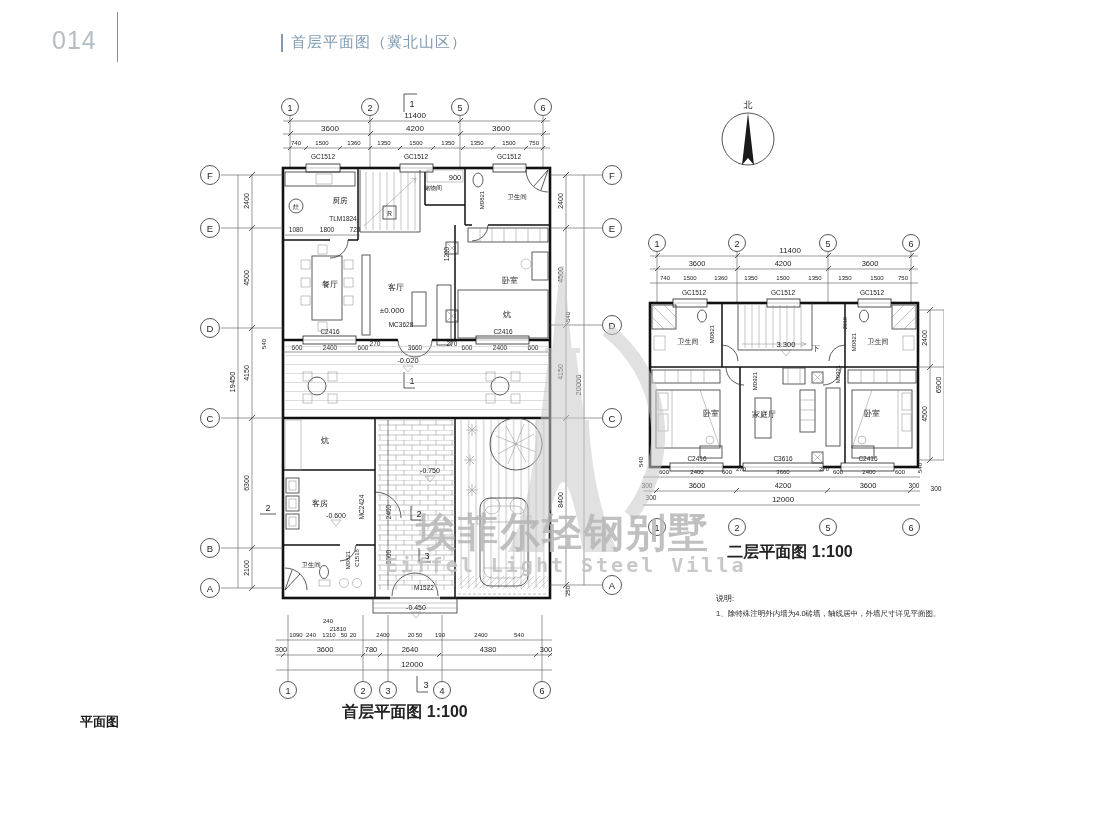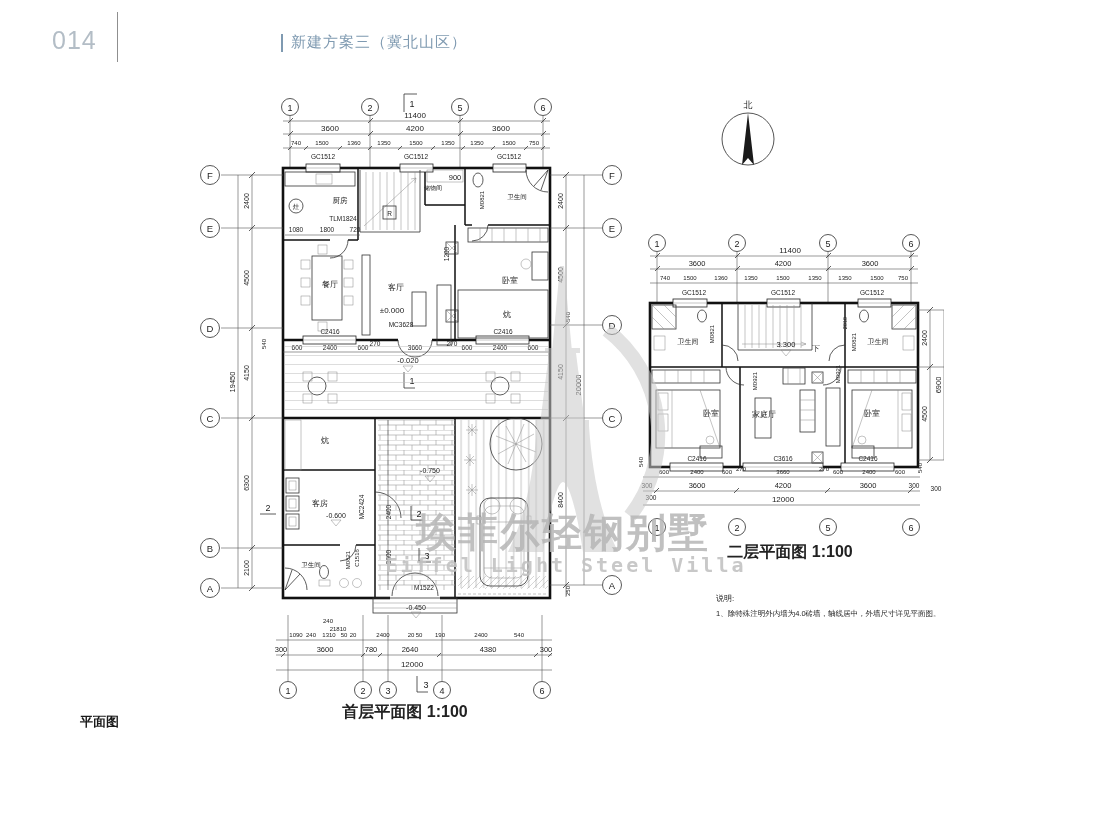--- a/index.html
+++ b/index.html
@@ -27,21 +27,21 @@
 </style>
 </head>
 <body>
 
 <div id="page">
 
   <div class="pagenum">014</div>
   <div class="hdiv"></div>
   <div class="htitle">
     <div class="hbar"></div>
-    <div class="htext">新建方案三（冀北山区）</div>
+    <div class="htext">首层平面图（冀北山区）</div>
   </div>
 
   <svg width="1101" height="817" viewBox="0 0 1101 817">
     <defs>
       <pattern id="brick" width="16" height="10" patternUnits="userSpaceOnUse">
         <path d="M0 0H16M0 5H16M4 0V5M12 5V10" stroke="#999" stroke-width=".6" fill="none"></path>
       </pattern>
       <pattern id="planks" width="7.5" height="10" patternUnits="userSpaceOnUse">
         <path d="M3.7 0V10" stroke="#999" stroke-width=".6" fill="none"></path>
       </pattern>

